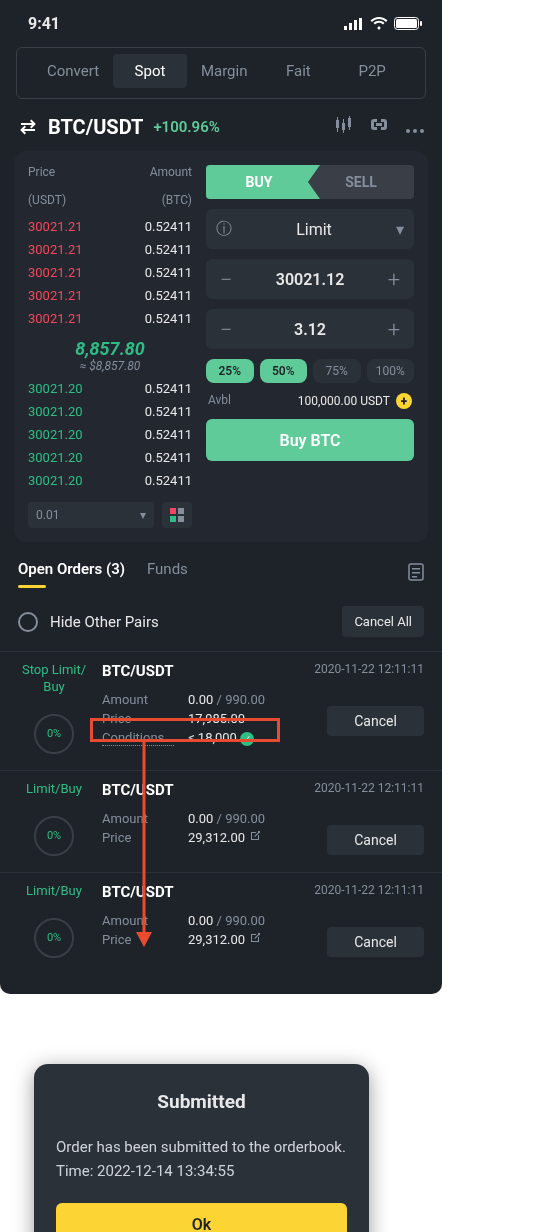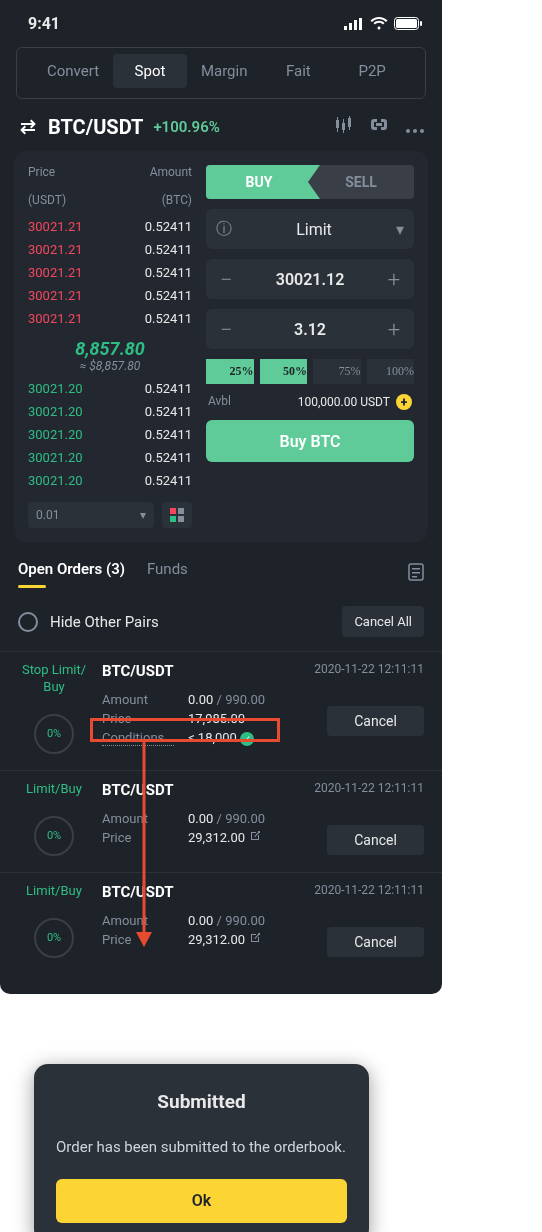--- a/index.html
+++ b/index.html
@@ -47,21 +47,21 @@
   .form{flex:1;display:flex;flex-direction:column;gap:10px;}
   .buy-sell{display:flex;height:34px;border-radius:4px;overflow:hidden;background:#3a3f47;}
   .bs-btn{flex:1;display:flex;align-items:center;justify-content:center;font-size:14px;font-weight:700;color:var(--muted);position:relative;}
   .bs-btn.buy{background:var(--green);color:#fff;clip-path:polygon(0 0,100% 0,calc(100% - 12px) 50%,100% 100%,0 100%);margin-right:-12px;z-index:1;padding-right:8px;}
   .input-box{background:var(--panel);border-radius:6px;height:40px;display:flex;align-items:center;padding:0 10px;color:var(--text);}
   .input-box.spread{justify-content:space-between;}
   .input-box .info{color:var(--muted);}
   .input-box .val{flex:1;text-align:center;font-size:16px;font-weight:600;}
   .input-box .pm{color:var(--muted);font-size:22px;font-weight:300;width:20px;text-align:center;}
   .pct-row{display:flex;gap:6px;}
-  .pct{flex:1;background:var(--panel);border-radius:0;text-align:right;font-size:12px;color:var(--muted);padding:5px 0;font-family:Liberation Serif, serif;}
+  .pct{flex:1;background:var(--panel);border-radius:8px;text-align:center;font-size:12px;color:var(--muted);padding:5px 0;}
   .pct.active{background:var(--green);color:#1e2329;font-weight:600;}
   .total-box{background:var(--panel);border-radius:6px;height:42px;display:flex;align-items:center;justify-content:center;color:var(--muted2);font-size:15px;}
   .avbl-row{display:flex;justify-content:space-between;align-items:flex-start;font-size:12px;color:var(--muted);padding:0 2px;}
   .avbl-row .val{color:var(--text);}
   .avbl-row .plus{width:16px;height:16px;border-radius:50%;background:var(--yellow);color:#1e2329;display:inline-flex;align-items:center;justify-content:center;font-size:12px;font-weight:900;margin-left:6px;}
   .buy-btn{background:var(--green);color:#fff;height:42px;border-radius:6px;display:flex;align-items:center;justify-content:center;font-size:16px;font-weight:600;}
   .orders-head{display:flex;align-items:center;gap:22px;padding:18px 18px 4px 18px;font-size:15px;}
   .orders-tab{color:var(--muted);padding-bottom:10px;}
   .orders-tab.active{color:#fff;font-weight:600;position:relative;}
   .orders-tab.active::after{content:'';position:absolute;bottom:0;left:0;height:3px;width:28px;background:var(--yellow);border-radius:2px;}
@@ -350,15 +350,16 @@
 
 <svg class="arrow-svg" style="left:136px;top:742px;" width="16" height="205" viewBox="0 0 16 205">
   <line x1="8" y1="0" x2="8" y2="192" stroke="#e84b2f" stroke-width="3"></line>
   <polygon points="8,205 0,190 16,190" fill="#e84b2f"></polygon>
 </svg>
 
 <div class="modal">
   <div class="modal-title">Submitted</div>
   <div class="modal-body">
     <span>Order has been submitted to the orderbook.</span><br>
+    <span>Time: 2022-12-14 13:34:55</span>
   </div>
   <div class="modal-ok">Ok</div>
 </div>
 
 </body></html>

